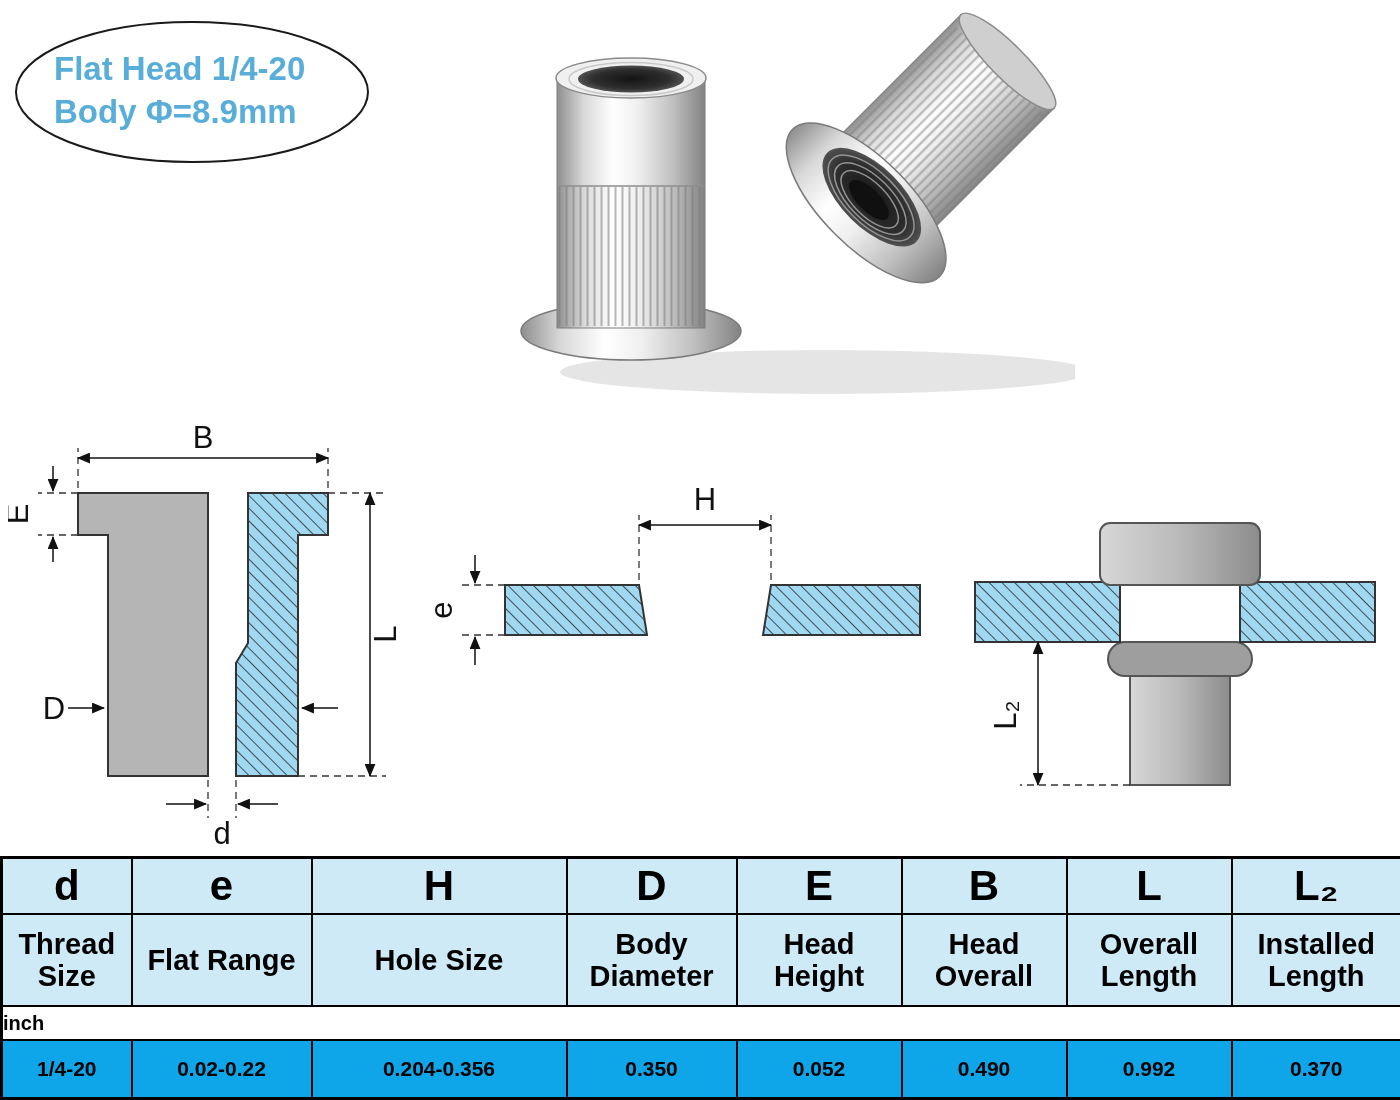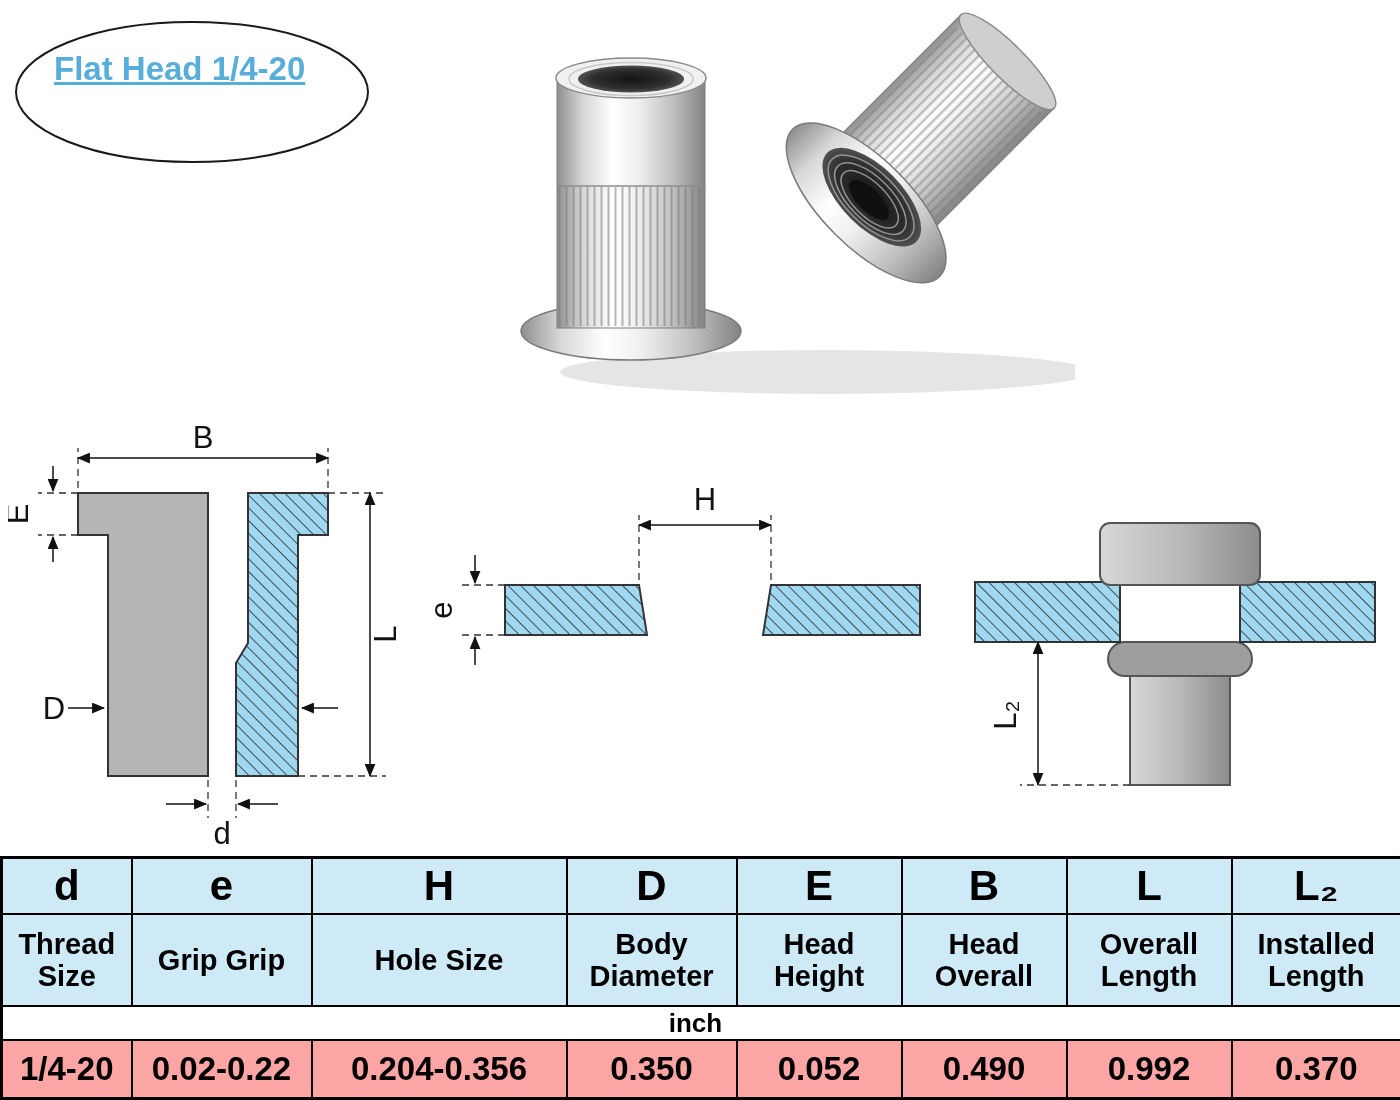--- a/index.html
+++ b/index.html
@@ -1,46 +1,47 @@
 <!DOCTYPE html>
 <html><head>
 <meta charset="utf-8">
 <style>
   html,body{margin:0;padding:0;background:#fff;}
   .page{position:relative;width:1400px;height:1100px;background:#fff;overflow:hidden;
         font-family:"Liberation Sans",sans-serif;}
   .badge{position:absolute;left:8px;top:18px;width:372px;height:152px;}
   .badge svg{position:absolute;left:0;top:0;}
   .badge-text{position:absolute;left:46px;top:30px;font-size:33px;font-weight:bold;
-              color:#58aed8;line-height:1.3;white-space:nowrap;text-decoration:underline;}
+              color:#58aed8;line-height:1.3;white-space:nowrap;}
   .photo{position:absolute;left:395px;top:0px;}
   .diag-left{position:absolute;left:8px;top:408px;}
   .diag-center{position:absolute;left:430px;top:470px;}
   .diag-right{position:absolute;left:960px;top:465px;}
   svg text{font-family:"Liberation Sans",sans-serif;fill:#111;}
   .dim-t{font-size:31px;}
   table.spec{position:absolute;left:0;top:856px;width:1400px;border-collapse:collapse;
              table-layout:fixed;border:3px solid #000;}
   table.spec th,table.spec td{border:2px solid #000;text-align:center;padding:0;}
   tr.sym th{background:#cfeaf7;font-size:42px;font-weight:bold;height:54px;}
   tr.lab th{background:#cfeaf7;font-size:29px;font-weight:bold;height:86px;line-height:1.12;padding:2px 3px;}
-  tr.unit td{background:#ffffff;font-size:26px;font-weight:bold;text-align:center;height:32px;padding-right:12px;}
-  tr.val td{background:#fca5a5;font-size:33px;font-weight:bold;height:56px;}
+  tr.unit td{background:#ffffff;font-size:20px;font-weight:bold;text-align:left;height:32px;padding-right:12px;}
+  tr.val td{background:#0ea5e9;font-size:21px;font-weight:bold;height:56px;}
 </style>
 </head>
 <body>
 
 <div class="page">
 
   <div class="badge">
     <svg width="372" height="152">
       <ellipse cx="184" cy="74" rx="176" ry="70" fill="#ffffff" stroke="#1a1a1a" stroke-width="2"></ellipse>
     </svg>
     <div class="badge-text">
       <div>Flat Head 1/4-20</div>
+      <div>Body Φ=8.9mm</div>
     </div>
   </div>
 
   <svg class="photo" width="680" height="412" viewBox="0 0 680 412">
     <defs>
       <linearGradient id="pgBody" x1="0" y1="0" x2="1" y2="0">
         <stop offset="0" stop-color="#8f8f8f"></stop>
           <stop offset="0.18" stop-color="#d8d8d8"></stop>
         <stop offset="0.38" stop-color="#ffffff"></stop>
           <stop offset="0.55" stop-color="#efefef"></stop>
@@ -213,21 +214,21 @@
         <th>e</th>
         <th>H</th>
         <th>D</th>
         <th>E</th>
         <th>B</th>
         <th>L</th>
         <th>L₂</th>
       </tr>
       <tr class="lab">
         <th>Thread Size</th>
-        <th>Grip Grip</th>
+        <th>Flat Range</th>
         <th>Hole Size</th>
         <th>Body Diameter</th>
         <th>Head Height</th>
         <th>Head Overall</th>
         <th>Overall Length</th>
         <th>Installed Length</th>
       </tr>
       <tr class="unit">
         <td colspan="8">inch</td>
       </tr>

